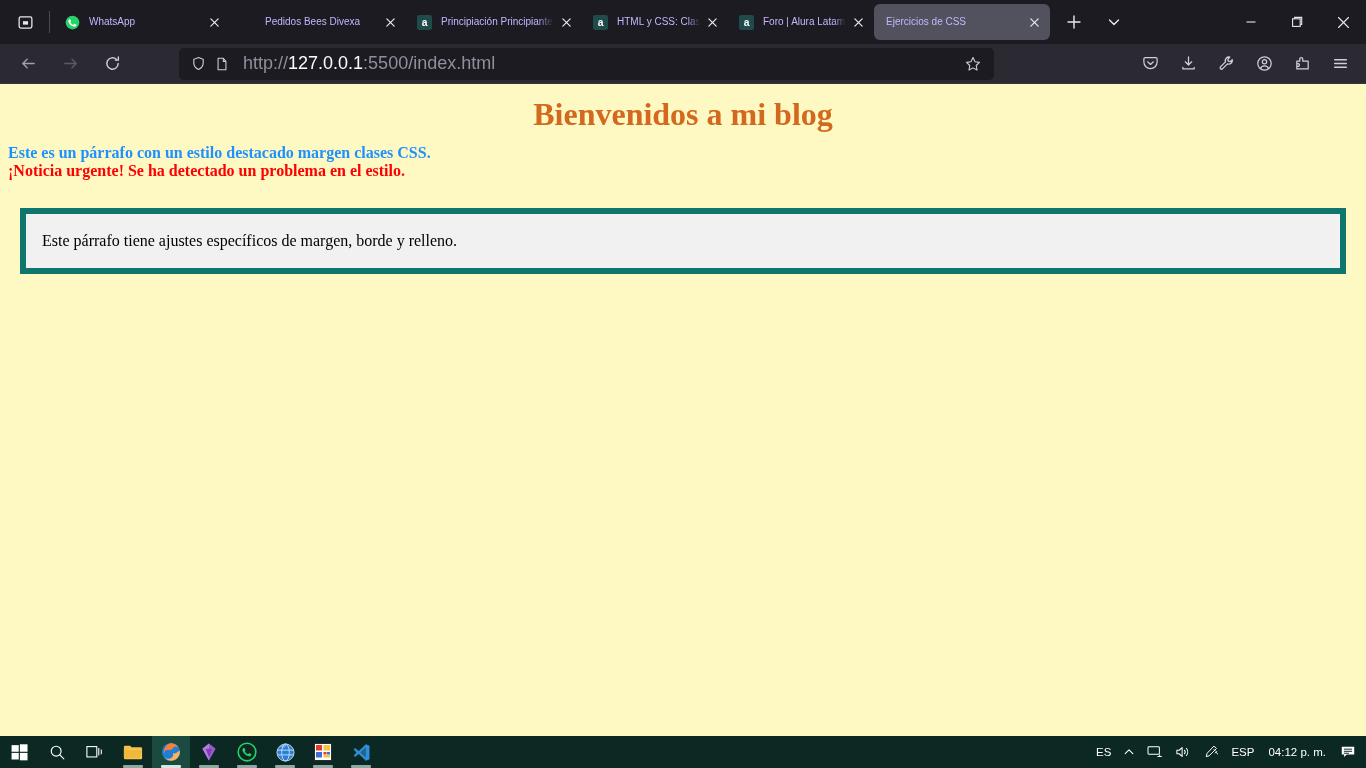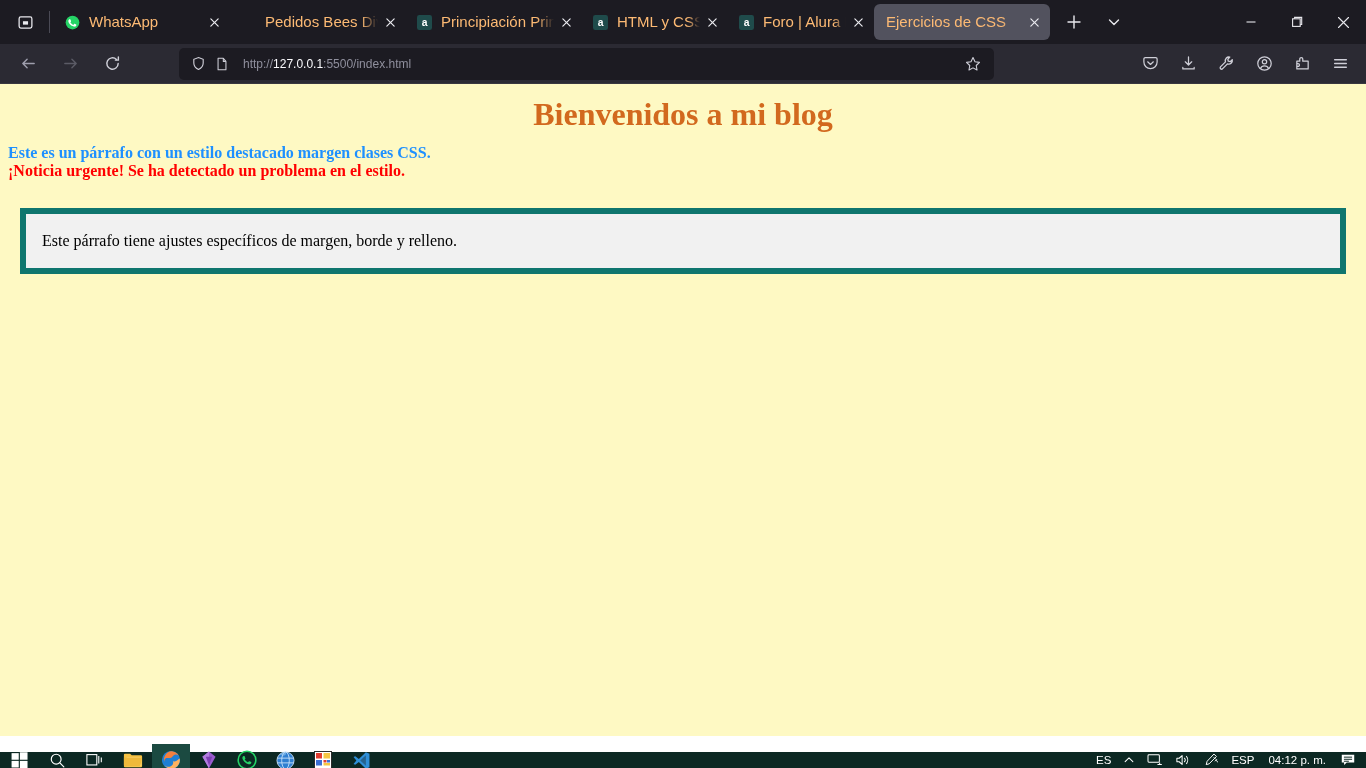--- a/index.html
+++ b/index.html
@@ -58,22 +58,22 @@
   .tab.w-wide  { width: 176px; }
   .tab.w-std   { width: 146px; }
   .tab.active { background: #52525e; }
   .tab .fav {
     width: 16px; height: 16px;
     flex: 0 0 16px;
     margin-right: 9px;
     display: flex; align-items: center; justify-content: center;
   }
   .tab .tab-title {
-    color: #fdba74;
-    font-size: 15px;
+    color: #c4b5fd;
+    font-size: 10px;
     white-space: nowrap;
     overflow: hidden;
     flex: 1 1 auto;
     line-height: 36px;
     -webkit-mask-image: linear-gradient(to right, #000 85%, transparent 100%);
             mask-image: linear-gradient(to right, #000 85%, transparent 100%);
   }
   .tab .tab-close {
     width: 20px; height: 20px;
     flex: 0 0 20px;
@@ -132,21 +132,21 @@
   }
   .urlbar .u-icon {
     width: 18px; height: 18px;
     display: flex; align-items: center; justify-content: center;
     flex: 0 0 18px;
   }
   .urlbar .u-icon.shield { margin-right: 6px; }
   .urlbar .u-icon.page { margin-right: 12px; }
   .urltext {
     flex: 1 1 auto;
-    font-size: 12px;
+    font-size: 18px;
     color: #8f8f9d;
     white-space: nowrap;
     overflow: hidden;
   }
   .urltext .host { color: #fbfbfe; }
   .star {
     width: 30px; height: 28px;
     display: flex; align-items: center; justify-content: center;
     flex: 0 0 30px;
   }
@@ -191,21 +191,21 @@
     margin: 27px 12px 0 12px;
     border: 6px solid #0f766e;
     background: #f1f1f1;
     padding: 18px 16px;
   }
 
   
   #taskbar {
     position: absolute;
     left: 0; bottom: 0;
-    width: 1366px; height: 16px;
+    width: 1366px; height: 32px;
     background: #0c2823;
     display: flex;
     align-items: center;
   }
   .tb-left { display: flex; align-items: center; height: 32px; }
   .tb-item {
     width: 38px; height: 32px;
     display: flex; align-items: center; justify-content: center;
     position: relative;
   }

